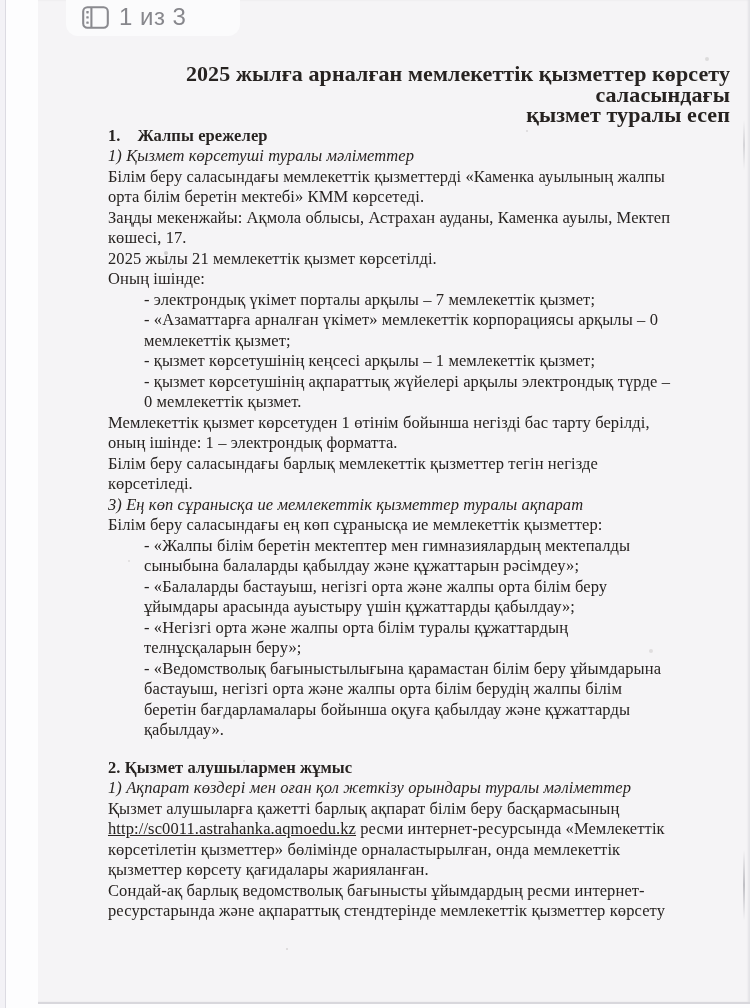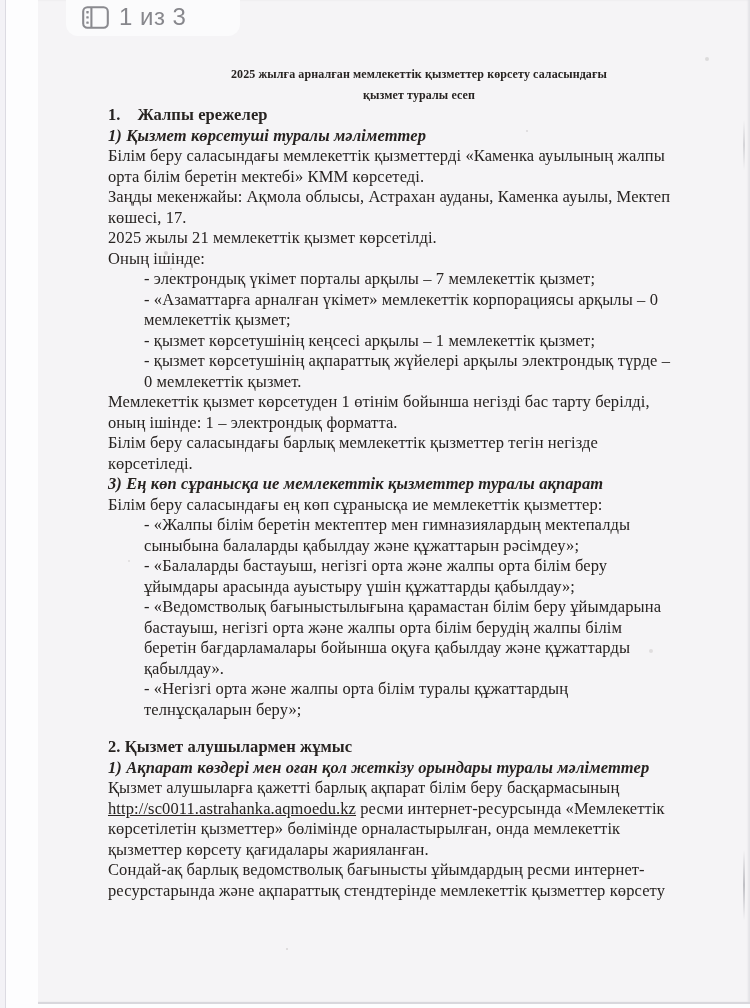--- a/index.html
+++ b/index.html
@@ -18,24 +18,24 @@
     background:#f5f4f6;
     border-bottom:2px solid #d8d7dc;
     box-shadow:inset -2px 0 2px rgba(150,150,160,.18);
   }
   .doc{
     position:absolute;left:70px;top:64px;width:622px;
     color:#272321;font-size:16.5px;line-height:20.5px;
     letter-spacing:.1px;
   }
   .doc p{margin:0;white-space:pre-wrap;}
-  .t{font-weight:bold;text-align:center;font-size:12px;}
+  .t{font-weight:bold;text-align:right;font-size:22px;}
   .h{font-weight:bold;}
   .gap-before{margin-top:17px !important;}
-  .it{font-style:italic;font-weight:bold;}
+  .it{font-style:italic;}
   .b{margin-left:36px !important;}
   .lnk{color:inherit;text-decoration:underline;cursor:pointer;}
   
   .chip{
     position:absolute;left:28px;top:-12px;width:174px;height:48px;
     background:#fbfbfc;border-radius:12px;box-sizing:border-box;
     display:flex;align-items:flex-end;gap:10px;padding:0 0 7px 16px;
     font-family:"Liberation Sans", sans-serif;
   }
   .chip-text{font-size:24px;color:#87878c;letter-spacing:.5px;line-height:1;}
@@ -90,26 +90,26 @@
     <p class="p">Мемлекеттік қызмет көрсетуден 1 өтінім бойынша негізді бас тарту берілді,
 оның ішінде: 1 – электрондық форматта.</p>
     <p class="p">Білім беру саласындағы барлық мемлекеттік қызметтер тегін негізде
 көрсетіледі.</p>
     <p class="it">3) Ең көп сұранысқа ие мемлекеттік қызметтер туралы ақпарат</p>
     <p class="p">Білім беру саласындағы ең көп сұранысқа ие мемлекеттік қызметтер:</p>
     <p class="b">- «Жалпы білім беретін мектептер мен гимназиялардың мектепалды
 сыныбына балаларды қабылдау және құжаттарын рәсімдеу»;</p>
     <p class="b">- «Балаларды бастауыш, негізгі орта және жалпы орта білім беру
 ұйымдары арасында ауыстыру үшін құжаттарды қабылдау»;</p>
+    <p class="b">- «Негізгі орта және жалпы орта білім туралы құжаттардың
+телнұсқаларын беру»;</p>
     <p class="b">- «Ведомстволық бағыныстылығына қарамастан білім беру ұйымдарына
 бастауыш, негізгі орта және жалпы орта білім берудің жалпы білім
 беретін бағдарламалары бойынша оқуға қабылдау және құжаттарды
 қабылдау».</p>
-    <p class="b">- «Негізгі орта және жалпы орта білім туралы құжаттардың
-телнұсқаларын беру»;</p>
     <p class="h gap-before">2. Қызмет алушылармен жұмыс</p>
     <p class="it">1) Ақпарат көздері мен оған қол жеткізу орындары туралы мәліметтер</p>
     <p class="p"><span>Қызмет алушыларға қажетті барлық ақпарат білім беру басқармасының
 </span><a class="lnk">http://sc0011.astrahanka.aqmoedu.kz</a><span> ресми интернет-ресурсында «Мемлекеттік
 көрсетілетін қызметтер» бөлімінде орналастырылған, онда мемлекеттік
 қызметтер көрсету қағидалары жарияланған.</span></p>
     <p class="p">Сондай-ақ барлық ведомстволық бағынысты ұйымдардың ресми интернет-
 ресурстарында және ақпараттық стендтерінде мемлекеттік қызметтер көрсету</p>
   </div>
 

